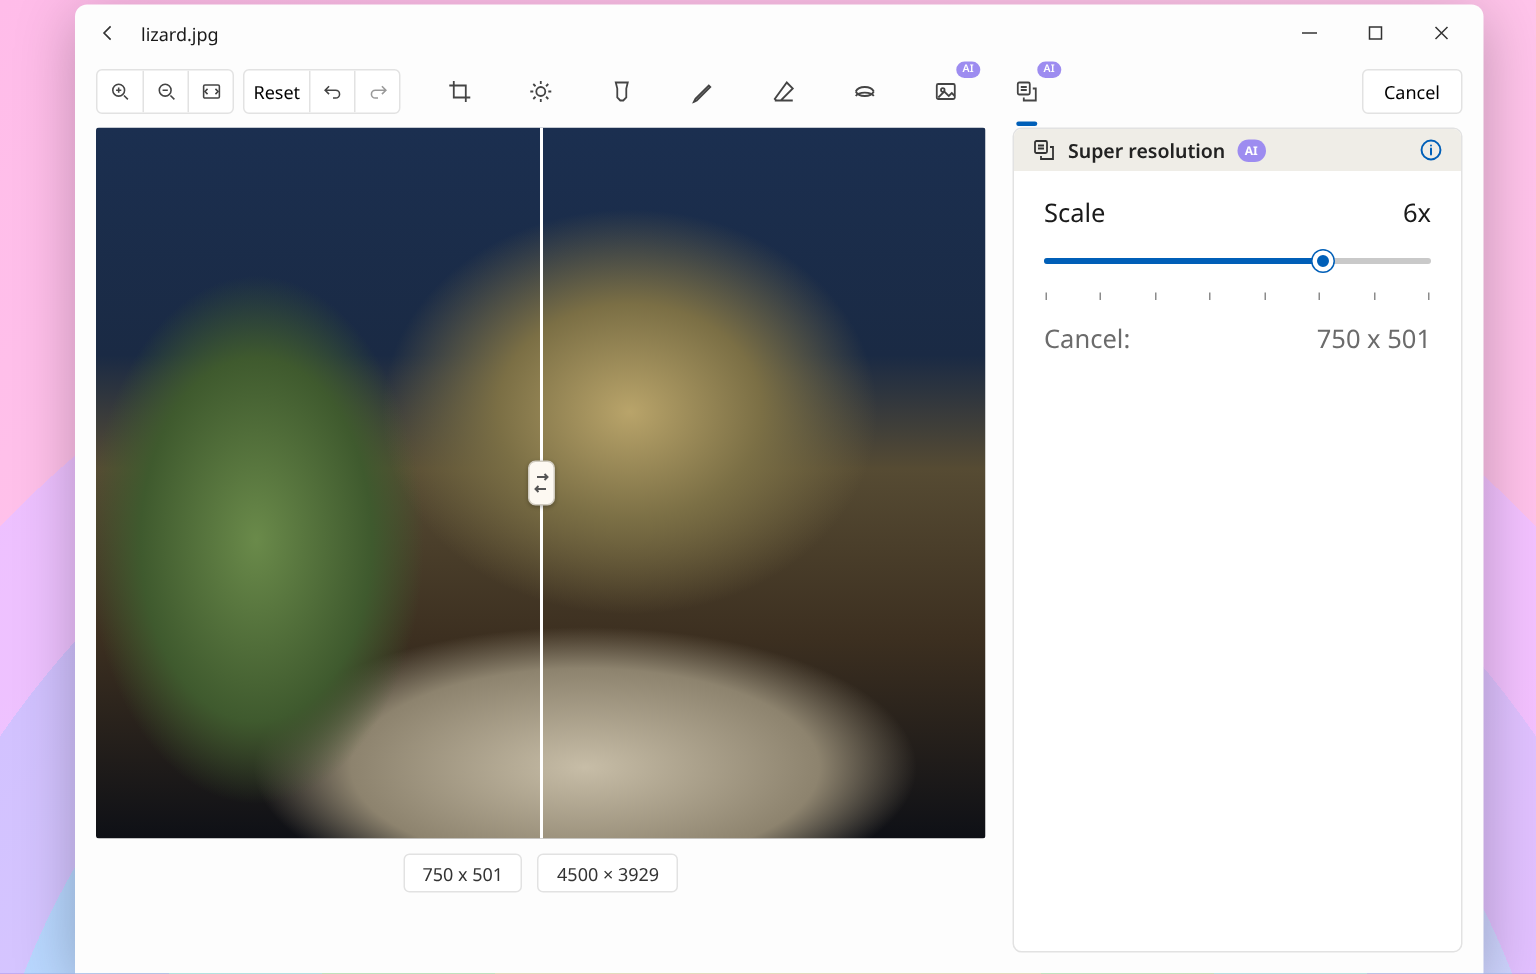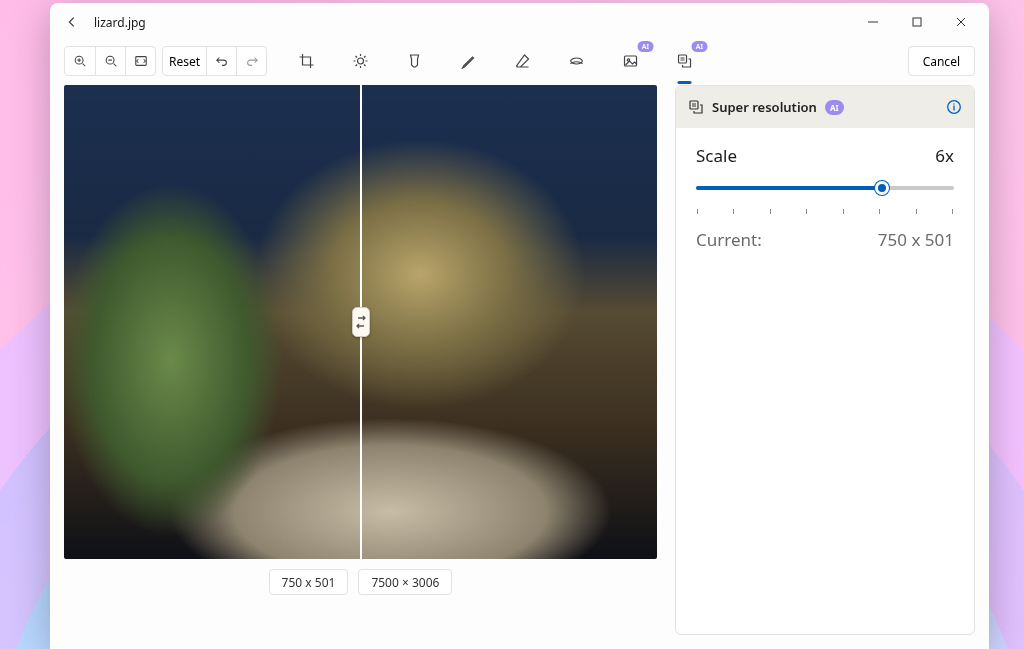--- a/index.html
+++ b/index.html
@@ -68,21 +68,21 @@
   .divider-handle{
     position:absolute;left:50%;top:50%;transform:translate(-50%,-50%);
     width:18px;height:30px;border-radius:5px;background:var(--divider-bg);
     border:1px solid #d0cbbf;display:flex;align-items:center;justify-content:center;
     box-shadow:0 1px 3px rgba(0,0,0,.3);
   }
   .size-labels{display:flex;gap:10px;margin-top:10px;}
   .sz{height:26px;padding:0 12px;background:#fff;border:1px solid var(--border);border-radius:4px;font-size:12px;display:flex;align-items:center;color:#333;}
   .side-panel{flex:1;min-width:0;display:flex;flex-direction:column;border:1px solid var(--border);border-radius:6px;overflow:hidden;background:#fff;}
   .panel-head{
-    background:var(--panel-header);padding:8px 12px;display:flex;align-items:center;gap:8px;height:42px;
+    background:var(--panel-header);padding:8px 12px;display:flex;align-items:center;gap:8px;height:28px;
   }
   .panel-title{font-size:13px;font-weight:600;color:#222;}
   .ai-pill{font-size:8px;font-weight:700;background:var(--ai-badge);color:#fff;border-radius:8px;padding:2px 5px;}
   .info-icon{margin-left:auto;color:var(--primary);}
   .panel-body{padding:16px 20px;font-size:17px;color:var(--text);}
   .row{display:flex;justify-content:space-between;margin-bottom:10px;}
   .slider-wrap{position:relative;height:28px;margin-bottom:6px;}
   .track{position:absolute;left:0;right:0;top:9px;height:4px;border-radius:2px;background:#c9c9c9;}
   .track-fill{position:absolute;left:0;top:9px;height:4px;border-radius:2px;background:var(--primary);width:72%;}
   .thumb{position:absolute;top:4px;left:72%;width:14px;height:14px;border-radius:50%;background:var(--primary);border:3px solid #fff;box-shadow:0 0 0 1px var(--primary);transform:translateX(-50%);}
@@ -216,21 +216,21 @@
       <div class="canvas">
         <div class="divider-line"></div>
         <div class="divider-handle">
           <svg width="12" height="14" viewBox="0 0 12 14" stroke="#555" fill="none" stroke-width="1.3">
               <path d="M3 3h7M8 1l2 2-2 2M9 11H2M4 9l-2 2 2 2"></path>
             </svg>
         </div>
       </div>
       <div class="size-labels">
         <div class="sz">750 x 501</div>
-        <div class="sz">7500 × 3006</div>
+        <div class="sz">4500 × 3929</div>
       </div>
     </div>
 
     <div class="side-panel">
       <div class="panel-head">
         <svg width="16" height="16" viewBox="0 0 16 16" fill="none" stroke="#333" stroke-width="1.2">
             <rect x="2" y="2" width="8" height="8" rx="1"></rect>
             <path d="M12 6h2v8H6v-2M4 5h4M4 7h4"></path>
           </svg>
         <span class="panel-title">Super resolution</span>
@@ -257,20 +257,20 @@
             <span class="tick"></span>
             <span class="tick"></span>
             <span class="tick"></span>
             <span class="tick"></span>
             <span class="tick"></span>
             <span class="tick"></span>
             <span class="tick"></span>
         </div>
         <div style="height:14px"></div>
         <div class="row">
-          <span class="dim">Current:</span>
+          <span class="dim">Cancel:</span>
           <span class="dim">750 x 501</span>
         </div>
       </div>
     </div>
   </div>
 
 </div>
 
 </body></html>

